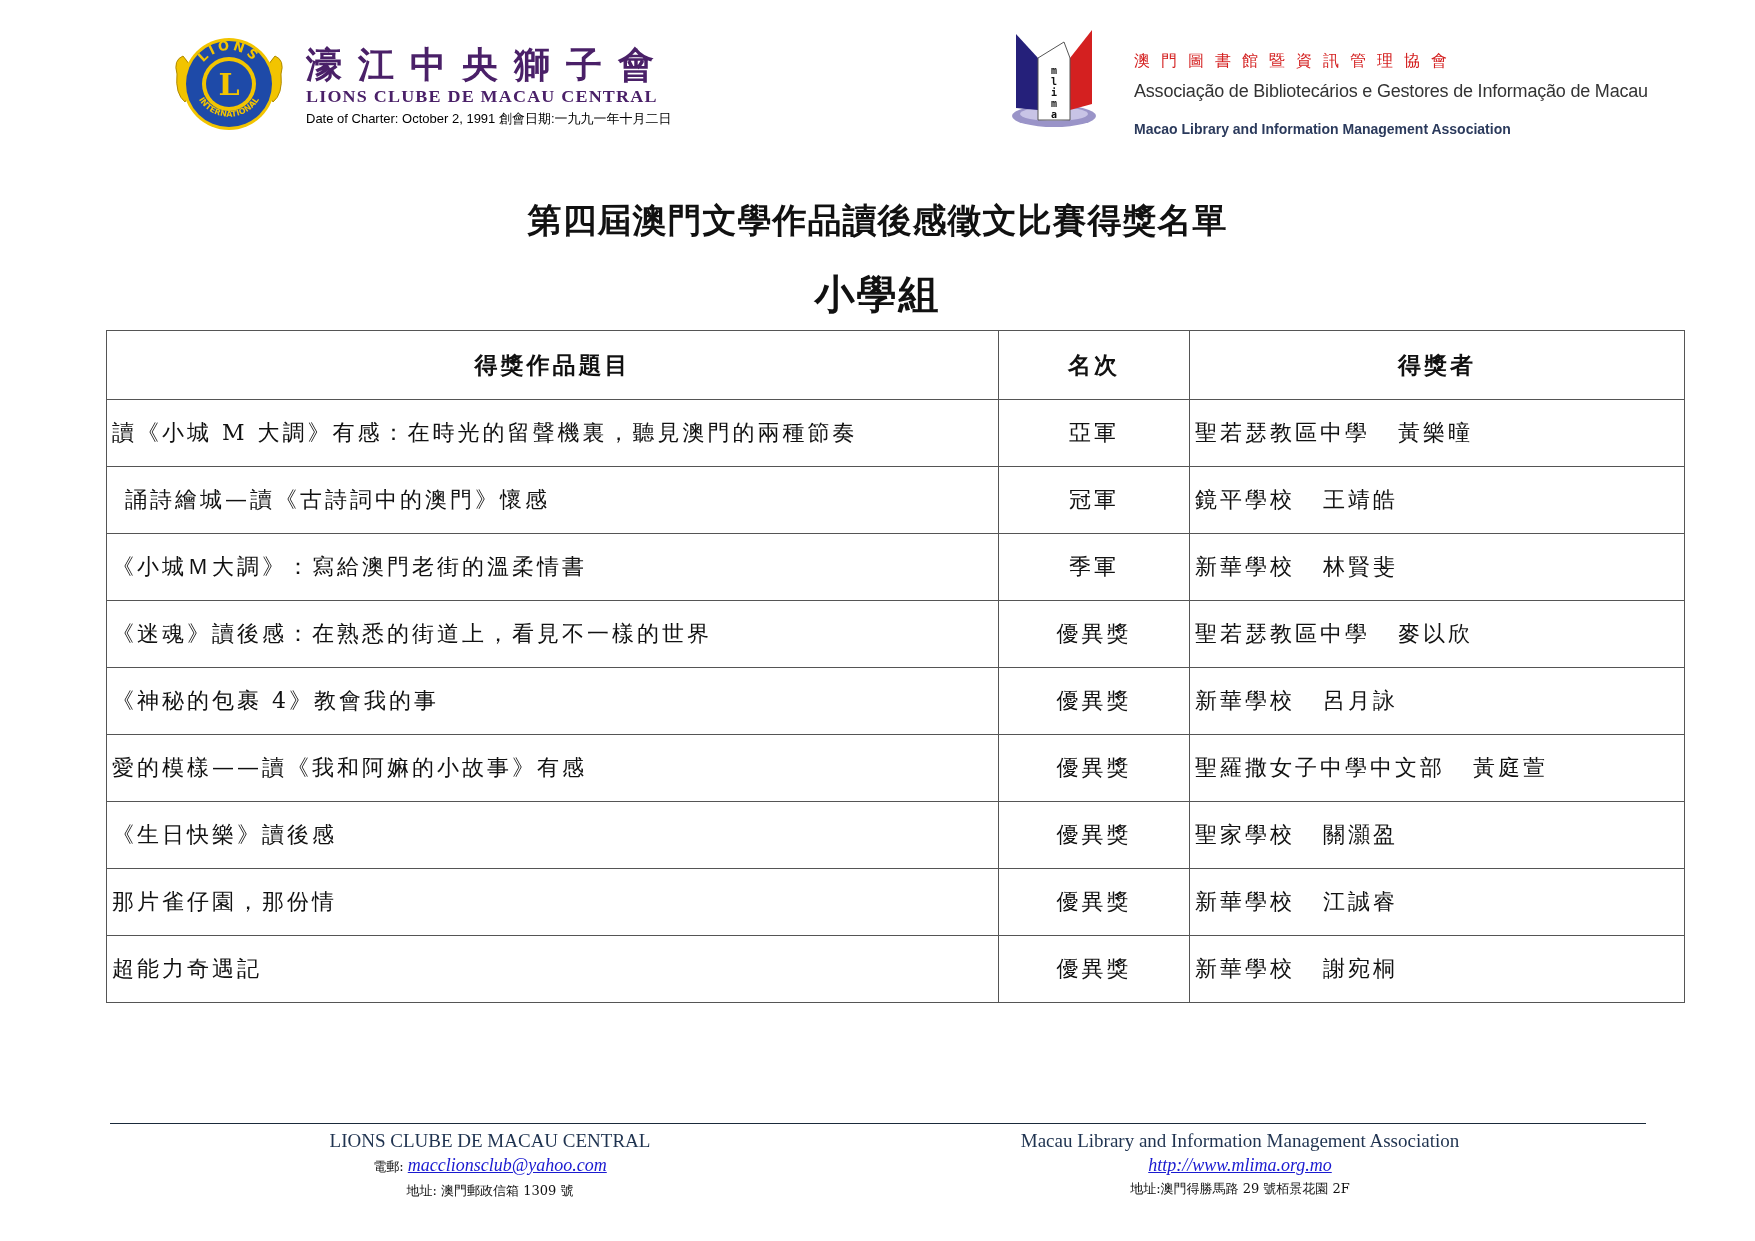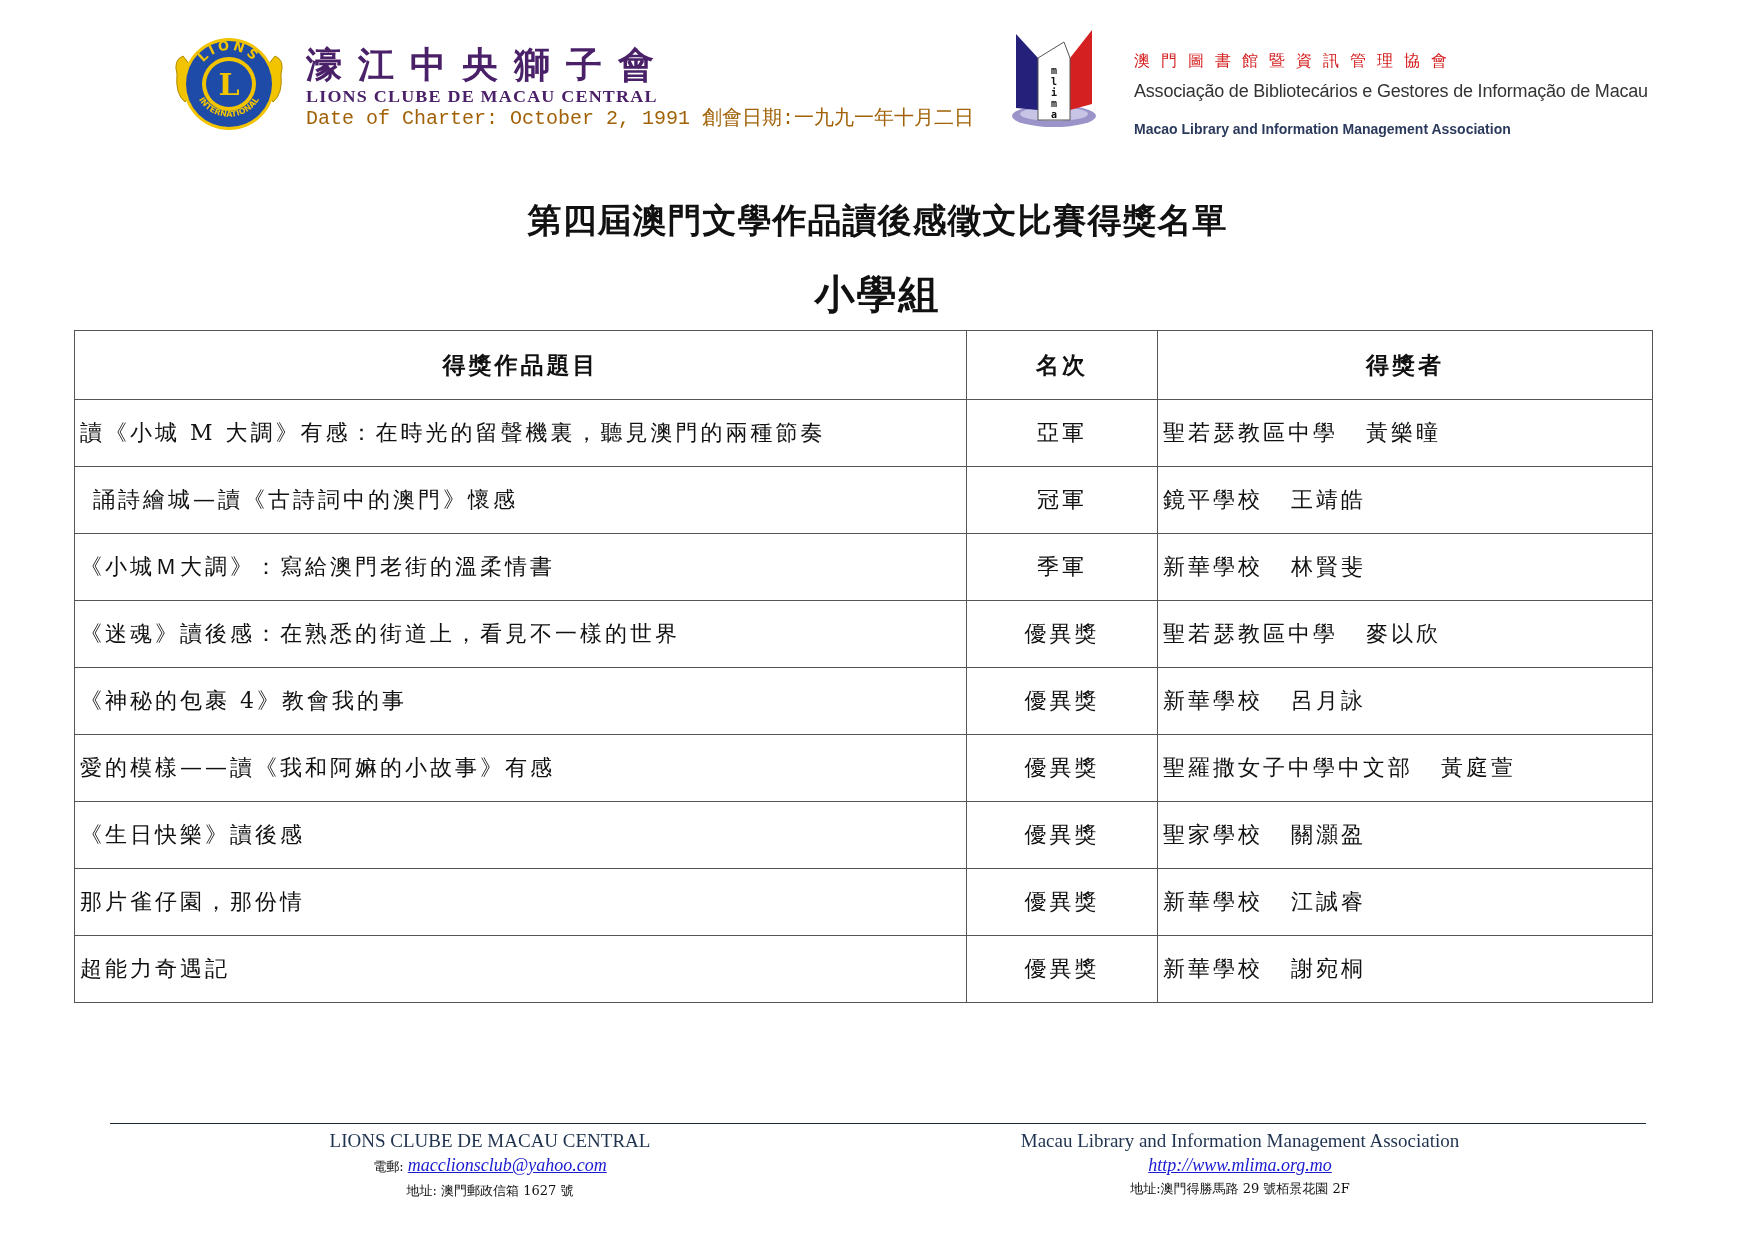--- a/index.html
+++ b/index.html
@@ -6,40 +6,40 @@
   body { width: 1755px; height: 1241px; position: relative; overflow: hidden;
          font-family: "DejaVu Serif", "Liberation Serif", serif; color: #111; }
 
   
   .lions-logo { position: absolute; left: 171px; top: 30px; width: 116px; height: 107px; }
   .lions-text { position: absolute; left: 306px; top: 44px; width: 390px; }
   .lions-cn { font-family: "DejaVu Sans", sans-serif; font-weight: bold; color: #4a2068;
               font-size: 36px; letter-spacing: 16px; line-height: 42px; white-space: nowrap; }
   .lions-en { font-family: "Liberation Serif", serif; font-weight: bold; color: #4a2068;
               font-size: 18px; letter-spacing: 1.2px; line-height: 20px; white-space: nowrap; margin-top: 1px; transform: scaleY(0.95); transform-origin: left top; }
-  .lions-date { font-family: Liberation Mono, monospace; color: #a16207; font-size: 20px;
+  .lions-date { font-family: Liberation Sans, sans-serif; color: #000000; font-size: 13px;
                 line-height: 18px; white-space: nowrap; margin-top: 3px; }
 
   .mlima-logo { position: absolute; left: 1008px; top: 30px; width: 102px; height: 100px; }
   .mlima-text { position: absolute; left: 1134px; top: 46px; width: 460px; }
   .mlima-cn { font-family: "DejaVu Sans", sans-serif; color: #d42020; font-size: 16px;
               letter-spacing: 11px; line-height: 30px; white-space: nowrap; }
   .mlima-pt { font-family: "Liberation Sans", sans-serif; color: #333; font-size: 18px;
               line-height: 18px; white-space: nowrap; margin-top: 6px; letter-spacing: -0.2px; }
   .mlima-en { font-family: "Liberation Sans", sans-serif; font-weight: bold; color: #2b3a5c;
               font-size: 14px; line-height: 18px; white-space: nowrap; margin-top: 20px; }
 
   
   .doc-title { position: absolute; left: 0; width: 1755px; top: 198px; text-align: center;
                font-family: "DejaVu Serif", serif; font-weight: bold; font-size: 34px; line-height: 44px; letter-spacing: 1px; }
   .doc-subtitle { position: absolute; left: 0; width: 1755px; top: 274px; text-align: center;
                   font-family: "DejaVu Serif", serif; font-weight: bold; font-size: 40px; line-height: 40px; letter-spacing: 2px; }
 
   
-  table.awards { position: absolute; left: 74px; top: 330px; width: 1578px;
+  table.awards { position: absolute; left: 106px; top: 330px; width: 1578px;
                  border-collapse: collapse; table-layout: fixed; padding-left: 32px; }
   table.awards th, table.awards td { border: 1.5px solid #555; padding: 0; }
   table.awards th { height: 68px; font-family: "DejaVu Serif", serif; font-weight: bold;
                     font-size: 23px; letter-spacing: 3px; text-align: center; }
   table.awards td { height: 66px; font-family: "DejaVu Serif", serif; font-size: 22px;
                     letter-spacing: 3px; white-space: nowrap; overflow: hidden; }
   td.c-title { padding-left: 5px !important; }
   td.c-title.indent { padding-left: 18px !important; }
   td.c-rank { text-align: center; }
   td.c-winner { padding-left: 5px !important; }
@@ -169,20 +169,20 @@
       <td class="c-winner"><span>新華學校</span><span class="gap"></span><span>謝宛桐</span></td>
     </tr>
   </tbody>
 </table>
 
 <div class="footer-rule"></div>
 
 <div class="footer-col footer-left">
   <div>LIONS CLUBE DE MACAU CENTRAL</div>
   <div><span class="cn">電郵: </span><a>macclionsclub@yahoo.com</a></div>
-  <div class="cn">地址: 澳門郵政信箱 1627 號</div>
+  <div class="cn">地址: 澳門郵政信箱 1309 號</div>
 </div>
 
 <div class="footer-col footer-right">
   <div>Macau Library and Information Management Association</div>
   <div><a>http://www.mlima.org.mo</a></div>
   <div class="cn">地址:澳門得勝馬路 29 號栢景花園 2F</div>
 </div>
 
 </body></html>

